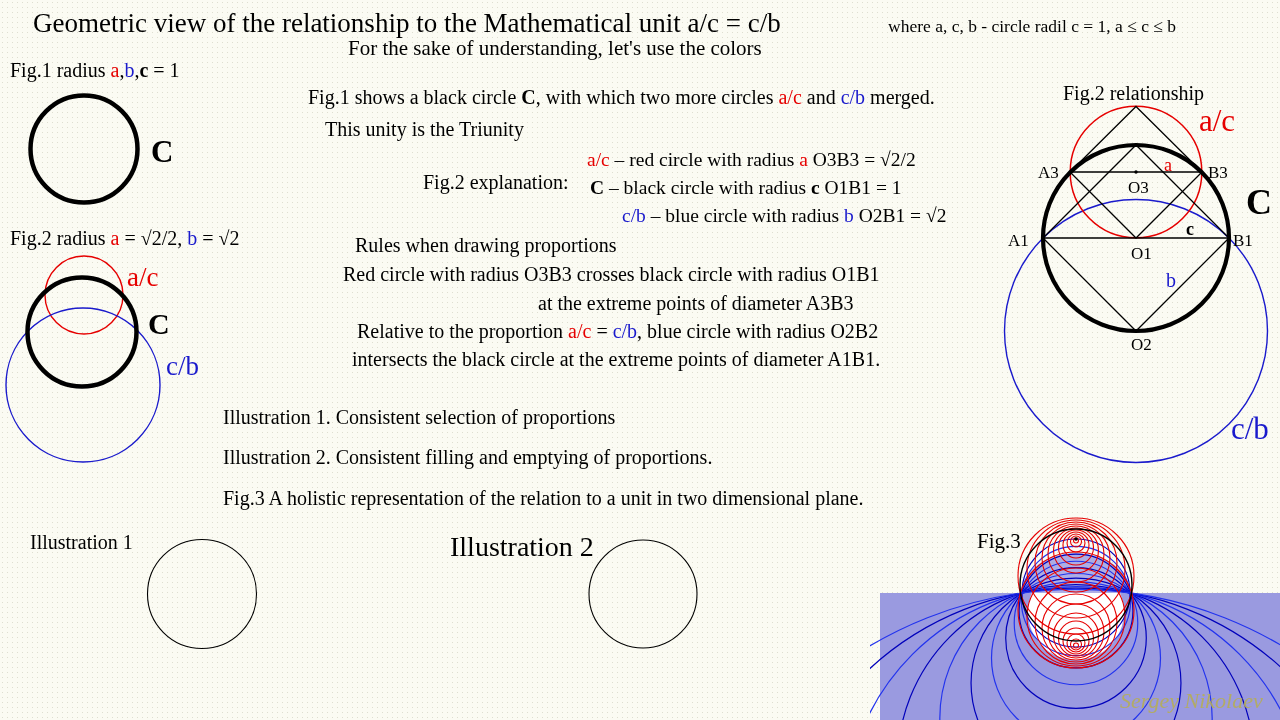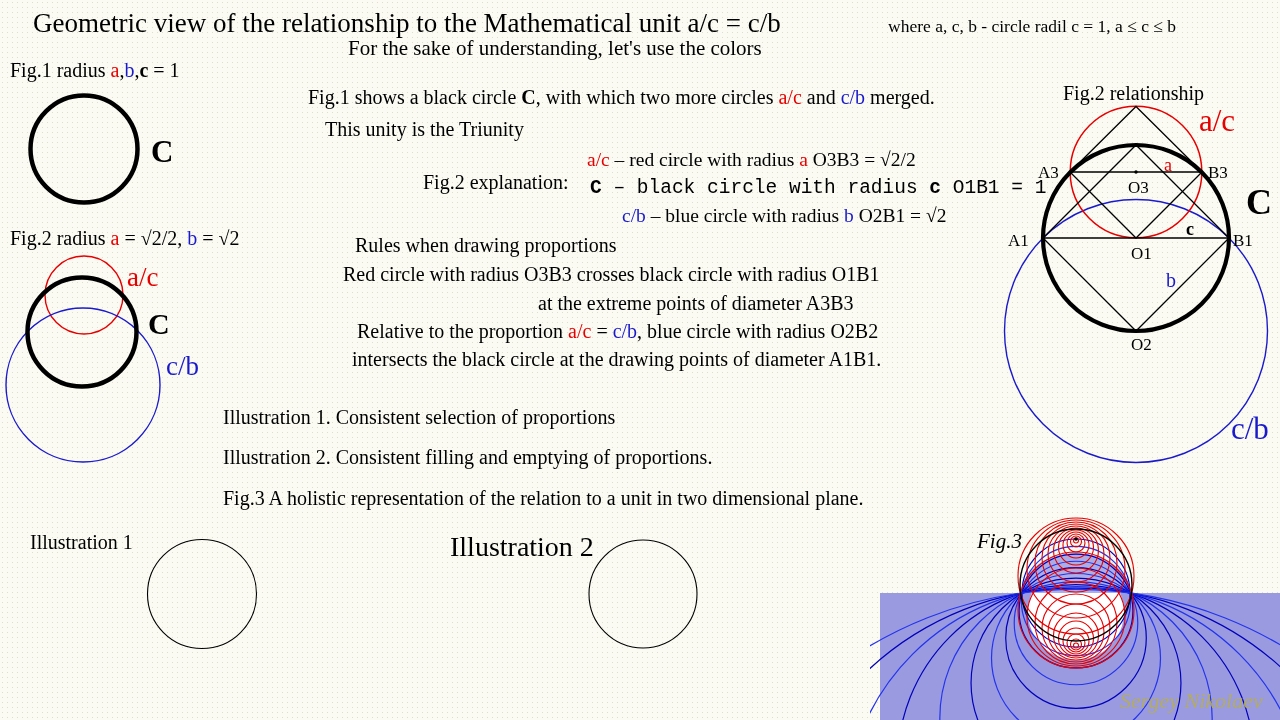--- a/index.html
+++ b/index.html
@@ -26,36 +26,36 @@
 <div class="t" style="left:348px;top:36px;font-size:21px;">For the sake of understanding, let's use the colors</div>
 
 <div class="t" style="left:10px;top:59px;font-size:20px;"><span>Fig.1   radius </span><span style="color: rgb(230, 0, 0);">a</span><span>,</span><span style="color: rgb(26, 26, 204);">b</span><span>,</span><span style="font-weight: bold;">c</span><span> = 1</span></div>
 <div class="t" style="left:10px;top:227px;font-size:20px;"><span>Fig.2   radius  </span><span style="color: rgb(230, 0, 0);">a</span><span> = √2/2, </span><span style="color: rgb(26, 26, 204);">b</span><span> = √2</span></div>
 
 <div class="t" style="left:276px;top:86px;font-size:20px;margin-left:32px;"><span>Fig.1  shows a black circle </span><span style="font-weight: bold;">C</span><span>, with which two more circles </span><span style="color: rgb(230, 0, 0);">a/c</span><span> and </span><span style="color: rgb(26, 26, 204);">c/b</span><span> merged.</span></div>
 <div class="t" style="left:325px;top:118px;font-size:20px;">This unity is the Triunity</div>
 
 <div class="t" style="left:423px;top:171px;font-size:20px;">Fig.2   explanation:</div>
 <div class="t" style="left:587px;top:149px;font-size:19.5px;"><span style="color: rgb(230, 0, 0);">a/c</span><span> – red circle with radius </span><span style="color: rgb(230, 0, 0);">a</span><span> O3B3 = √2/2</span></div>
-<div class="t" style="left:590px;top:177px;font-size:19.5px;font-family:Liberation Mono, monospace;"><span style="font-weight: bold;">C</span><span>  –  black circle with radius </span><span style="font-weight: bold;">c</span><span> O1B1 = 1</span></div>
+<div class="t" style="left:590px;top:177px;font-size:19.5px;"><span style="font-weight: bold;">C</span><span>  –  black circle with radius </span><span style="font-weight: bold;">c</span><span> O1B1 = 1</span></div>
 <div class="t" style="left:582px;top:205px;font-size:19.5px;margin-left:40px;"><span style="color: rgb(26, 26, 204);">c/b</span><span> –   blue circle with radius </span><span style="color: rgb(26, 26, 204);">b</span><span> O2B1 = √2</span></div>
 
 <div class="t" style="left:355px;top:234px;font-size:20px;">Rules when drawing proportions</div>
 <div class="t" style="left:343px;top:263px;font-size:20px;">Red circle with radius O3B3 crosses black circle with radius O1B1</div>
 <div class="t" style="left:538px;top:292px;font-size:20px;">at the extreme points of diameter A3B3</div>
 <div class="t" style="left:357px;top:320px;font-size:20px;"><span>Relative to the proportion </span><span style="color: rgb(230, 0, 0);">a/c</span><span> = </span><span style="color: rgb(26, 26, 204);">c/b</span><span>, blue circle with radius O2B2</span></div>
-<div class="t" style="left:352px;top:348px;font-size:20px;">intersects the black circle at the drawing points of diameter A1B1.</div>
+<div class="t" style="left:352px;top:348px;font-size:20px;">intersects the black circle at the extreme points of diameter A1B1.</div>
 
 <div class="t" style="left:223px;top:406px;font-size:20px;">Illustration 1. Consistent selection of proportions</div>
 <div class="t" style="left:223px;top:446px;font-size:20px;">Illustration 2. Consistent filling and emptying of proportions.</div>
 <div class="t" style="left:223px;top:487px;font-size:20px;">Fig.3  A holistic representation of the relation to a unit in two dimensional plane.</div>
 
 <div class="t" style="left:30px;top:531px;font-size:20px;">Illustration 1</div>
 <div class="t" style="left:450px;top:531px;font-size:28px;">Illustration 2</div>
-<div class="t" style="left:977px;top:529px;font-size:21px;font-style:italic;">Fig.3</div>
+<div class="t" style="left:977px;top:529px;font-size:21px;">Fig.3</div>
 
 <div class="t" style="left:1063px;top:82px;font-size:20px;">Fig.2   relationship</div>
 
 <svg class="svgbox" style="left:15px;top:88px;" width="180" height="125" viewBox="15 88 180 125">
   <circle cx="84" cy="149" r="53.5" fill="none" stroke="#000" stroke-width="4.5"></circle>
   <text x="151" y="162" font-size="31" font-weight="bold">C</text>
 </svg>
 
 <svg class="svgbox" style="left:0px;top:248px;" width="215" height="222" viewBox="0 248 215 222">
   <circle cx="84" cy="295" r="39" fill="none" stroke="#e60000" stroke-width="1.4"></circle>

